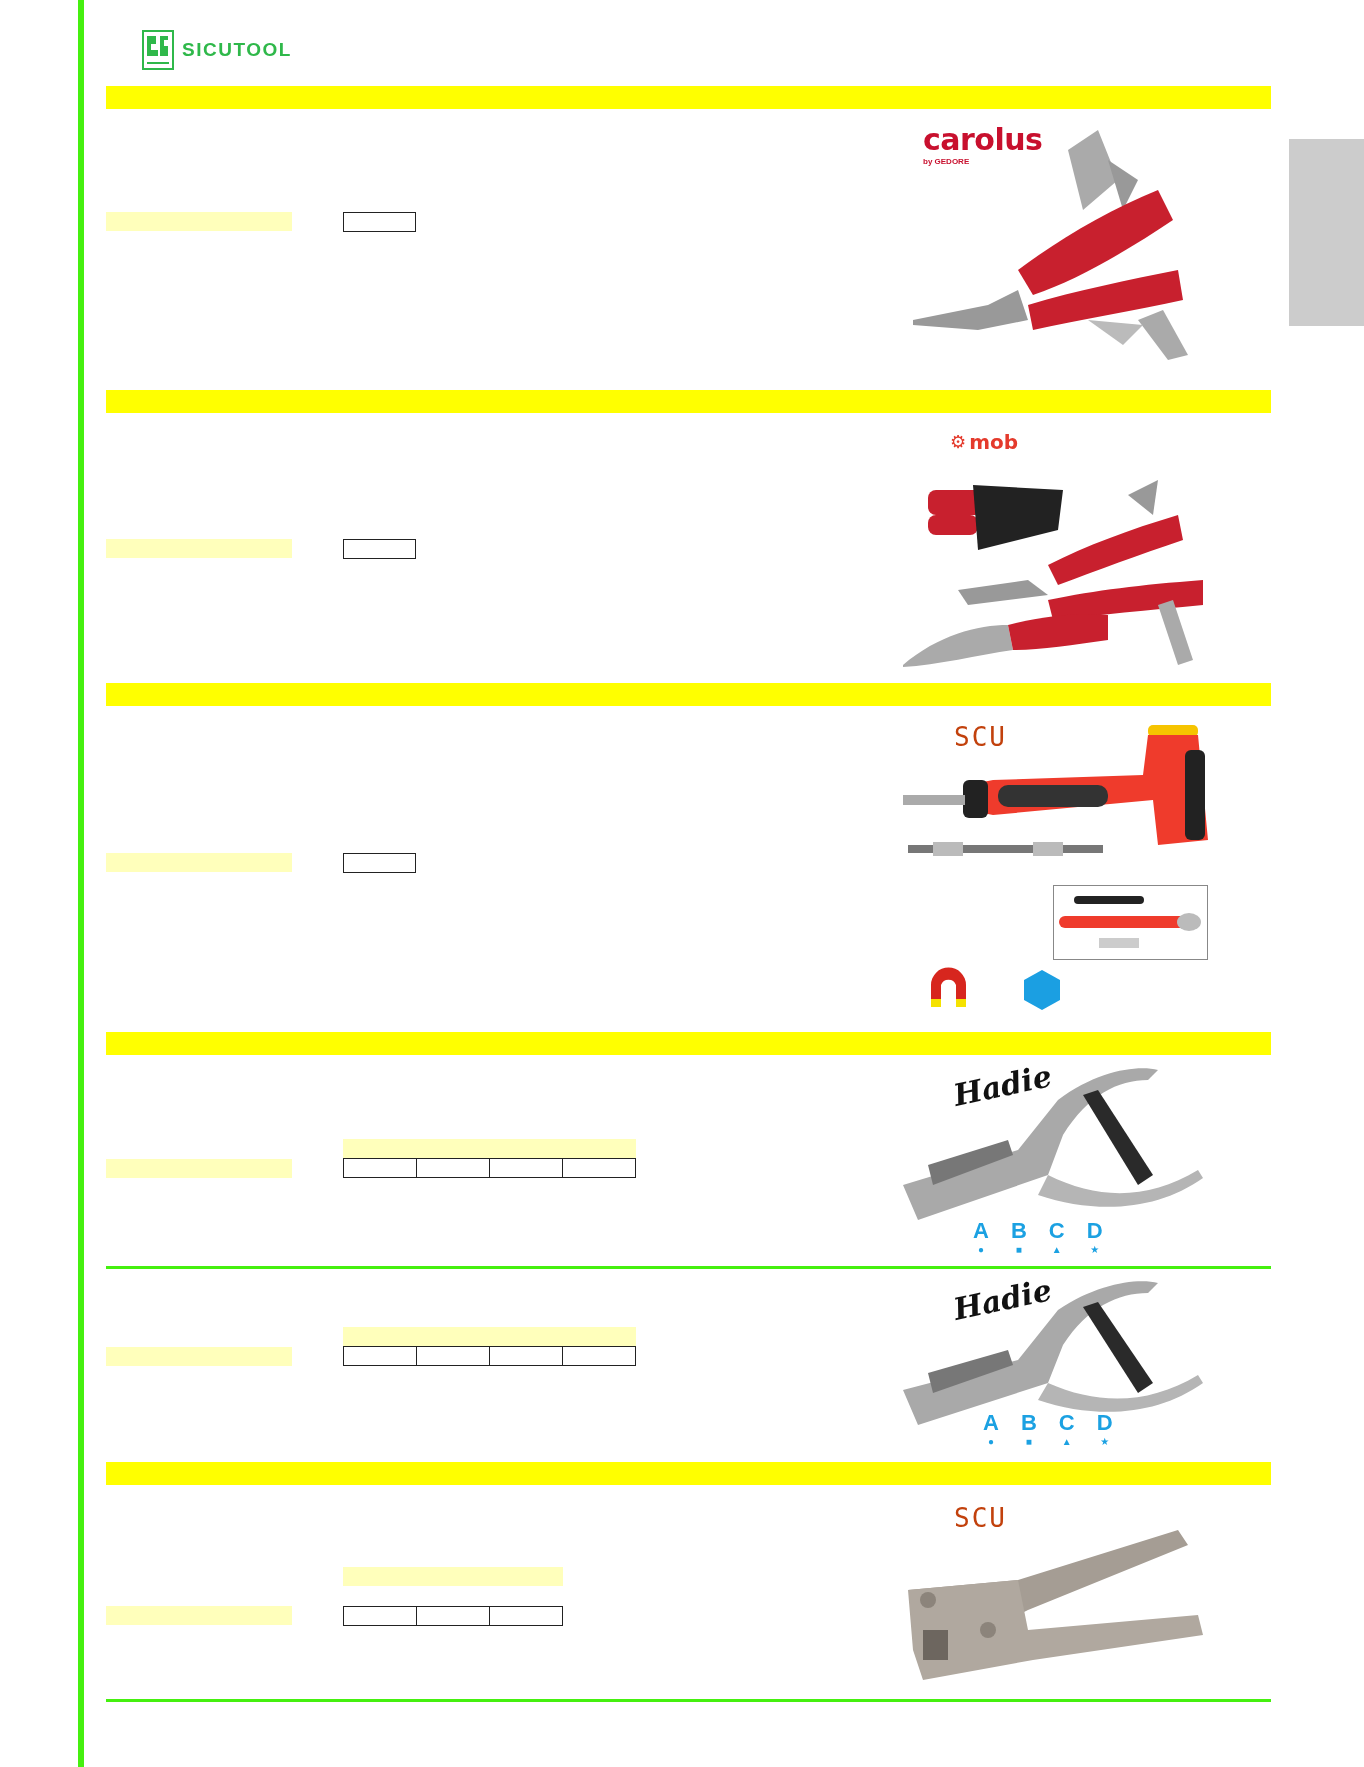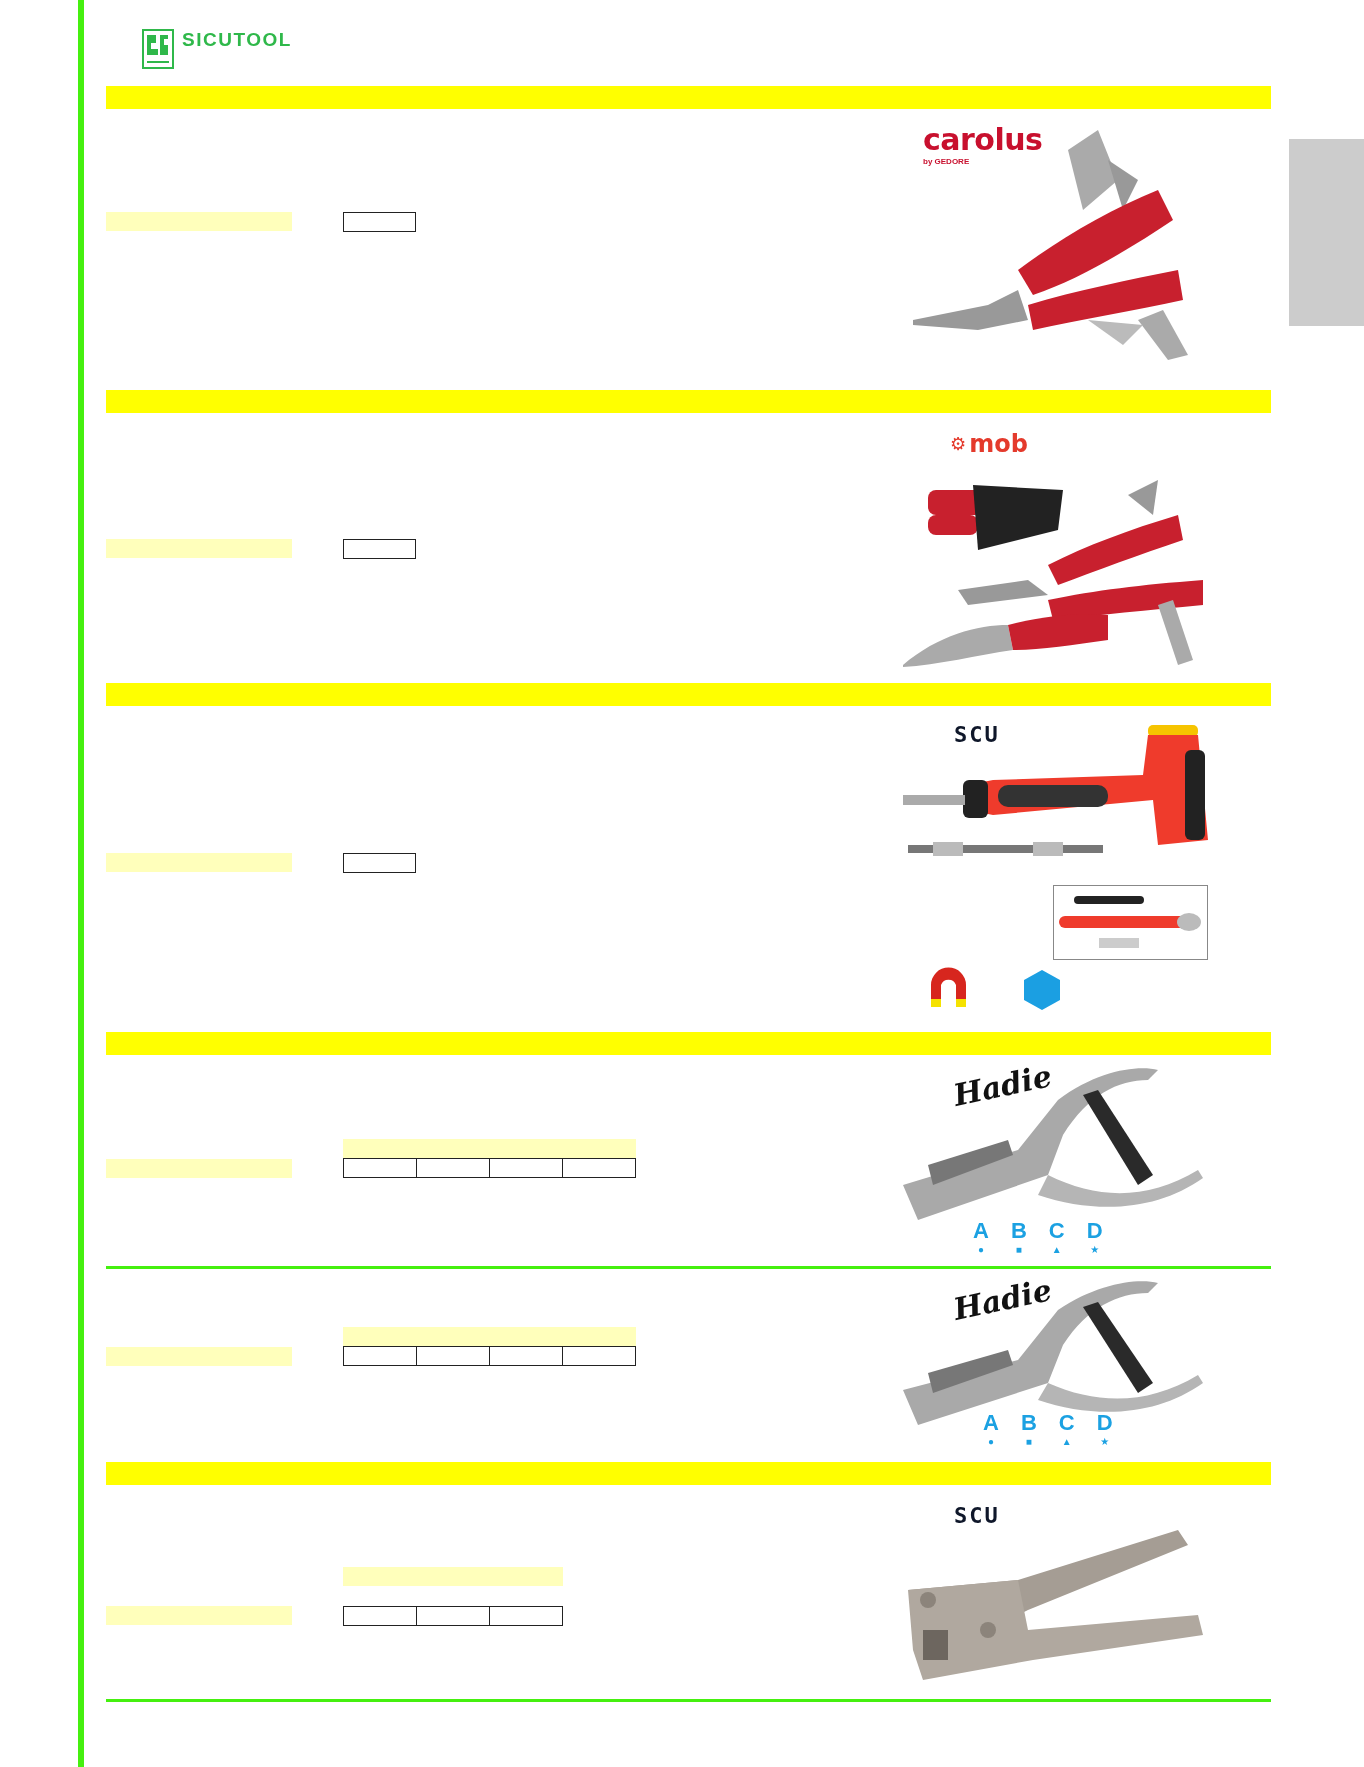--- a/index.html
+++ b/index.html
@@ -1,35 +1,35 @@
 <!DOCTYPE html>
 <html><head>
 <meta charset="utf-8">
 <style>
   html,body{margin:0;padding:0;background:#fff;}
   body{width:1364px;height:1767px;position:relative;overflow:hidden;font-family:"Liberation Sans",sans-serif;}
   .abs{position:absolute;}
   .vline{left:78px;top:0;width:6px;height:1767px;background:#45f00f;}
-  .logo{left:142px;top:29px;height:42px;display:flex;gap:8px;}
+  .logo{left:142px;top:29px;height:42px;display:flex;align-items:center;gap:8px;}
   .logo-mark{width:32px;height:40px;border:2px solid #2fb84a;box-sizing:border-box;position:relative;}
   .logo-text{color:#2fb84a;font-weight:bold;font-size:19px;letter-spacing:1.5px;}
   .ybar{left:106px;width:1165px;height:23px;background:#ffff00;}
   .lbar{left:106px;width:186px;height:19px;background:#ffffbb;}
   .box{left:343px;width:73px;height:20px;border:1.5px solid #222;box-sizing:border-box;background:#fff;}
   .thead{height:19px;background:#ffffbb;}
   .trow{display:flex;height:20px;border:1.5px solid #222;box-sizing:border-box;background:#fff;}
   .trow div{flex:1;border-right:1.5px solid #222;}
   .trow div:last-child{border-right:none;}
   .gline{left:106px;width:1165px;height:3px;background:#45f00f;}
   .tab{left:1289px;top:139px;width:75px;height:187px;background:#cccccc;}
   .img{position:absolute;margin-left:8px;}
   .brand-carolus{color:#c8102e;font-weight:bold;font-size:30px;letter-spacing:-0.5px;font-family:"DejaVu Sans",sans-serif;}
   .brand-sub{color:#c8102e;font-weight:bold;font-size:8px;}
-  .brand-mob{color:#e43a2c;font-weight:bold;font-size:24px;font-family:"DejaVu Sans",sans-serif;}
-  .brand-scu{color:#0f172a;font-weight:bold;font-size:22px;letter-spacing:2px;font-family:"DejaVu Sans Mono",monospace;}
+  .brand-mob{color:#e43a2c;font-weight:bold;font-size:20px;font-family:"DejaVu Sans",sans-serif;}
+  .brand-scu{color:#c2410c;font-weight:normal;font-size:26px;letter-spacing:2px;font-family:"DejaVu Sans Mono",monospace;}
   .brand-hadie{font-family:"DejaVu Serif",serif;font-style:italic;font-weight:bold;font-size:30px;color:#111;transform:rotate(-12deg);}
   .abcd{display:flex;gap:22px;color:#1ba1e2;font-size:22px;}
   .abcd span{display:flex;flex-direction:column;align-items:center;line-height:1;}
   .abcd i{font-style:normal;font-size:10px;margin-top:3px;}
 </style>
 </head>
 <body>
 
 <div class="abs vline"></div>
 

